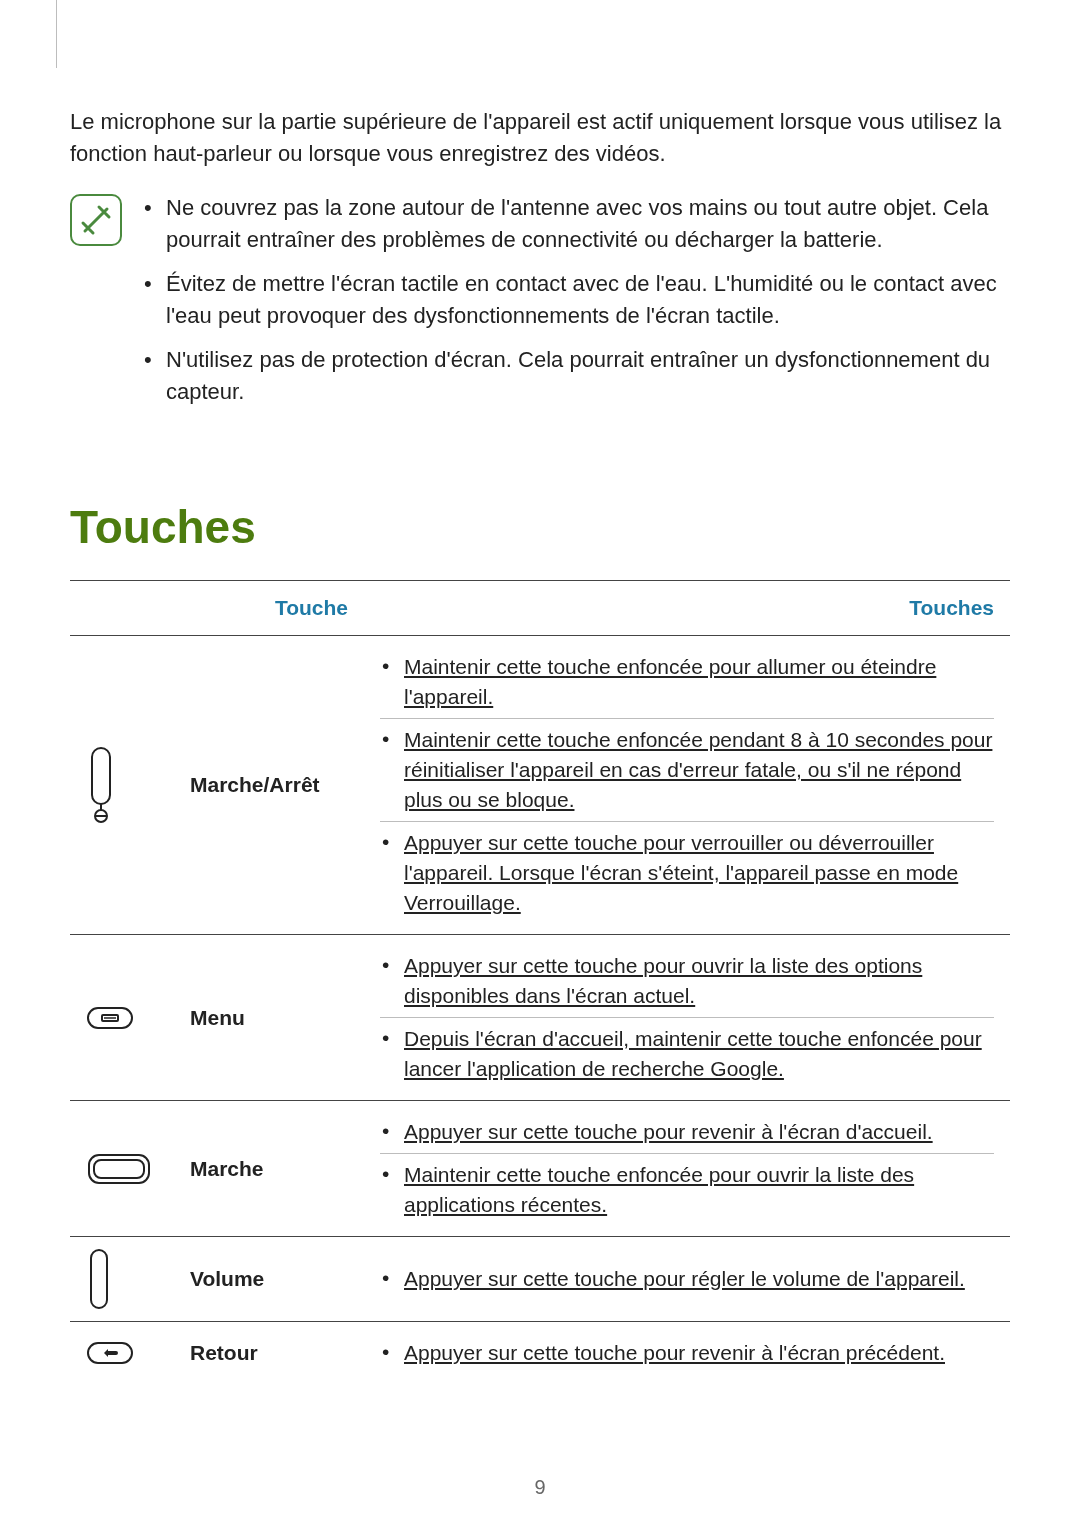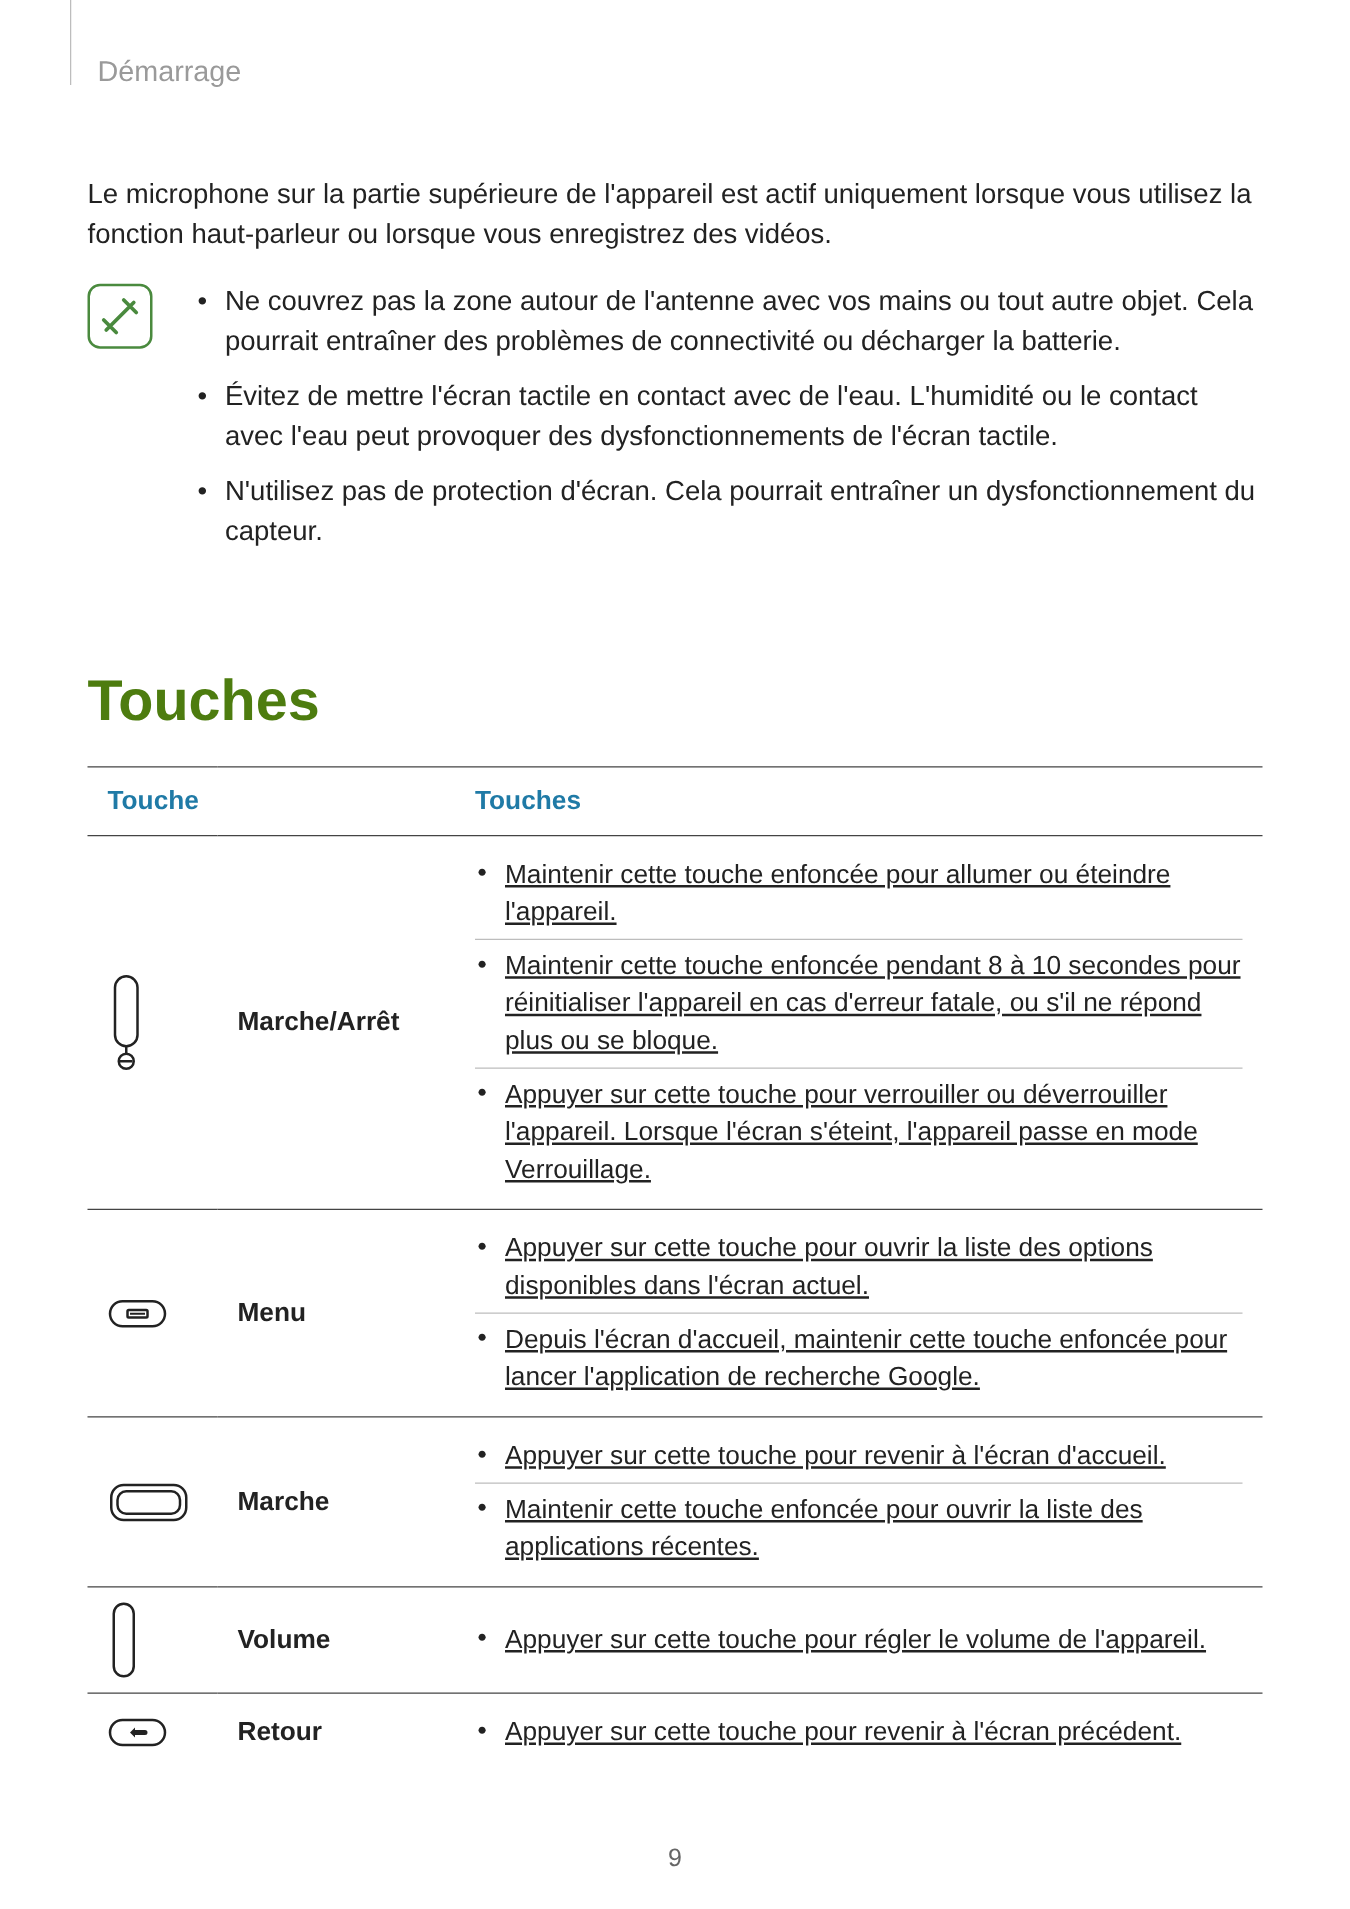--- a/index.html
+++ b/index.html
@@ -34,21 +34,21 @@
   .intro-p {
     margin-top: 68px;
     font-size: 22px;
     line-height: 32px;
     color: #222;
   }
   .note-row {
     display: flex;
     align-items: flex-start;
     margin-top: 22px;
-    gap: 32px;
+    gap: 18px;
   }
   .note-icon-box {
     width: 48px;
     height: 48px;
     border-radius: 10px;
     border: 2px solid #4a8a3e;
     display: flex;
     align-items: center;
     justify-content: center;
     flex: none;
@@ -82,21 +82,21 @@
     margin-top: 80px;
     margin-bottom: 26px;
   }
   .keys-table {
     width: 100%;
     border-collapse: collapse;
     font-size: 21px;
     line-height: 30px;
   }
   .keys-table th {
-    text-align: left;
+    text-align: right;
     color: #1f7aa6;
     font-weight: 700;
     padding: 12px 16px;
     border-top: 1px solid #444;
     border-bottom: 1px solid #444;
   }
   .keys-table td {
     padding: 10px 16px;
     vertical-align: middle;
   }
@@ -145,21 +145,20 @@
     color: #666;
   }
   svg { display: block; }
 </style>
 </head>
 <body>
 
 <div class="page">
   <div class="left-rule"></div>
 
-  <div class="chapter">Démarrage</div>
 
   <p class="intro-p">Le microphone sur la partie supérieure de l'appareil est actif uniquement lorsque vous utilisez la fonction haut-parleur ou lorsque vous enregistrez des vidéos.</p>
 
   <div class="note-row">
     <div class="note-icon-box">
       <svg width="34" height="34" viewBox="0 0 34 34">
         <path d="M6 28 L28 6 M4 20 L14 30 M20 4 L30 14" stroke="#4a8a3e" stroke-width="3" fill="none" stroke-linecap="round"></path>
       </svg>
     </div>
     <ul class="note-list">

